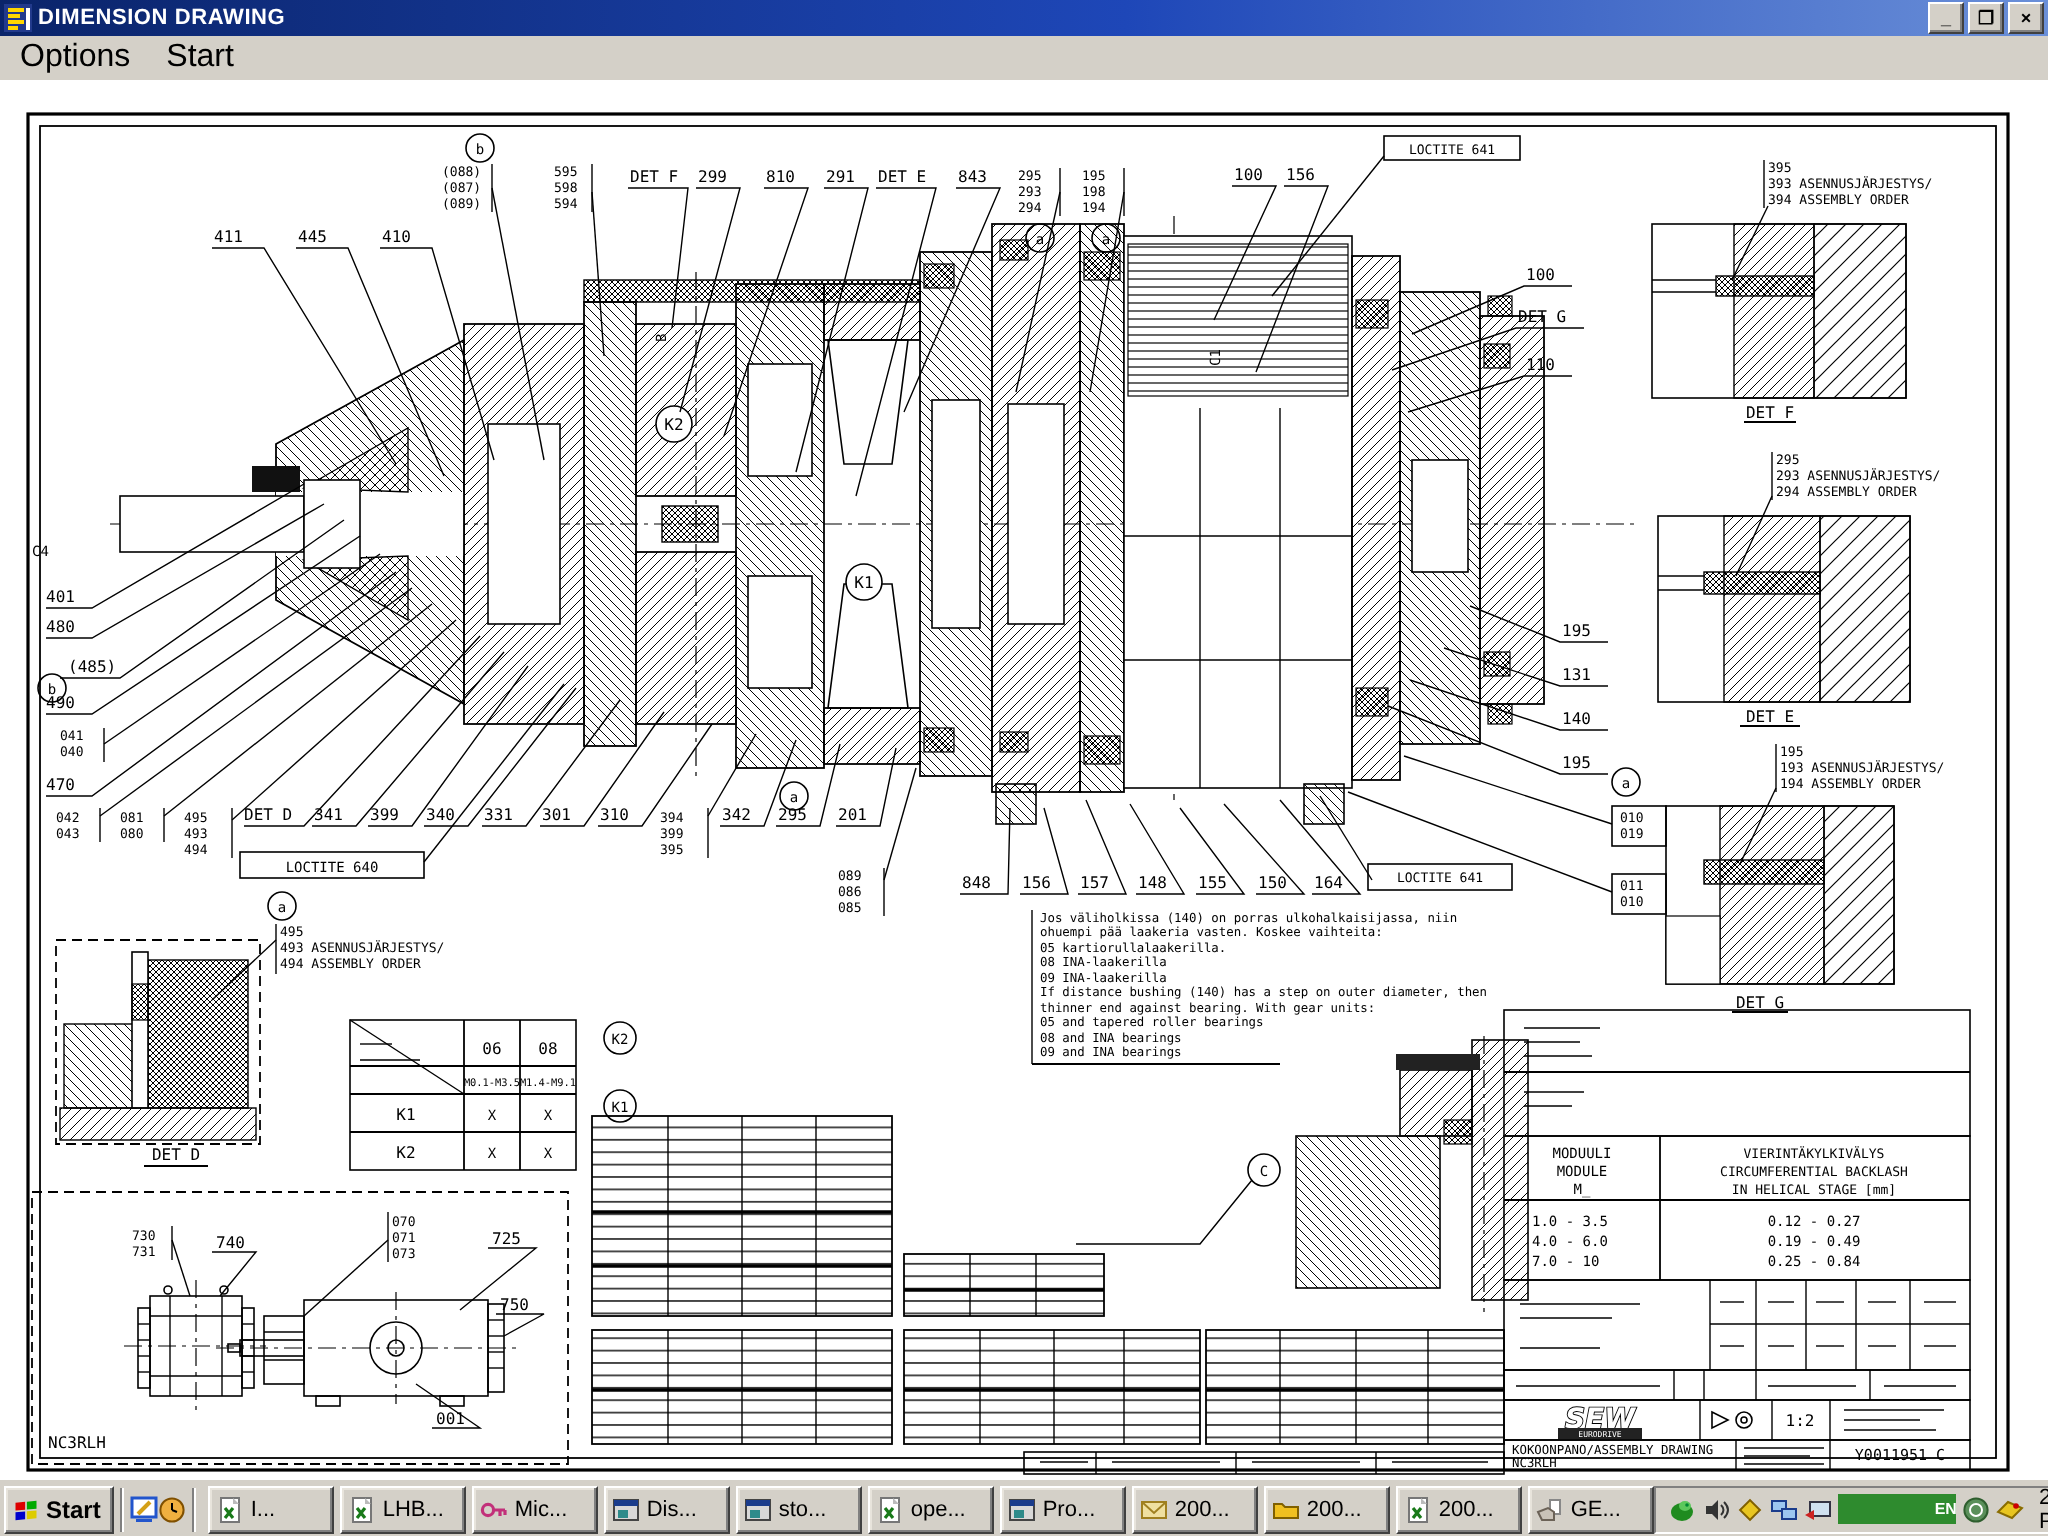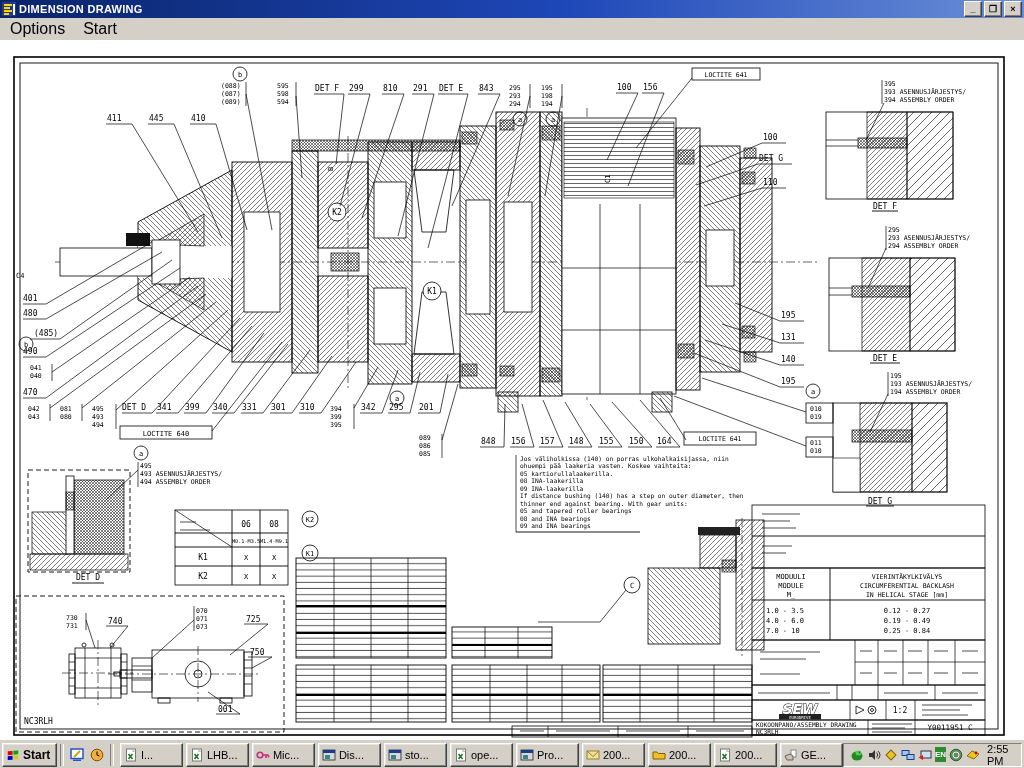--- a/index.html
+++ b/index.html
@@ -38,21 +38,21 @@
           box-shadow:inset -1px -1px 0 #808080,inset 1px 1px 0 #e8e4dc;}
   .startbtn{height:22px;margin-left:2px;padding:0 6px 0 3px;display:flex;align-items:center;gap:3px;
             font-weight:bold;font-size:12px;}
   .tsep{width:2px;height:22px;margin:0 3px;border-left:1px solid #808080;border-right:1px solid #fff;}
   .ql{width:22px;height:22px;display:flex;align-items:center;justify-content:center;}
   .tbtn{width:55px;height:22px;margin-left:3px;display:flex;align-items:center;gap:3px;padding:0 3px;
         font-size:11px;overflow:hidden;white-space:nowrap;flex:0 0 auto;}
   .tray{margin-left:auto;margin-right:2px;height:22px;display:flex;align-items:center;gap:3px;padding:0 6px;
         border:1px solid;border-color:#808080 #fff #fff #808080;}
   .tray-lang{width:15px;height:15px;background:#2e8b2e;color:#fff;font:bold 8px "Liberation Sans",sans-serif;
-             display:flex;align-items:center;justify-content:center;}
+             display:flex;align-items:center;justify-content:center;padding-left:48px;}
   .traytime{margin-left:4px;font-size:11px;}
   .icon14{width:14px;height:14px;flex:0 0 auto;}
 </style>
 </head>
 <body>
 
 <div class="screen">
 
 <svg width="0" height="0" style="position:absolute">
   <defs>

